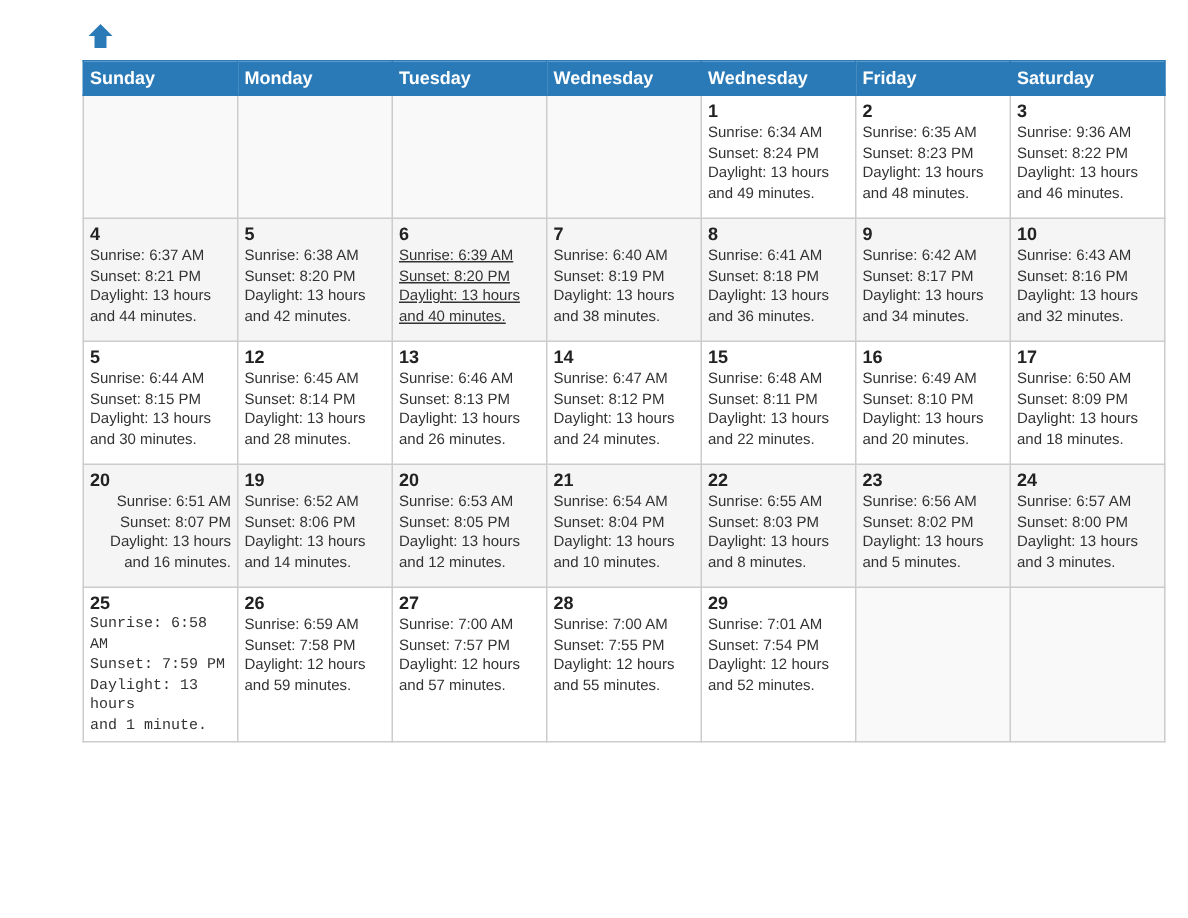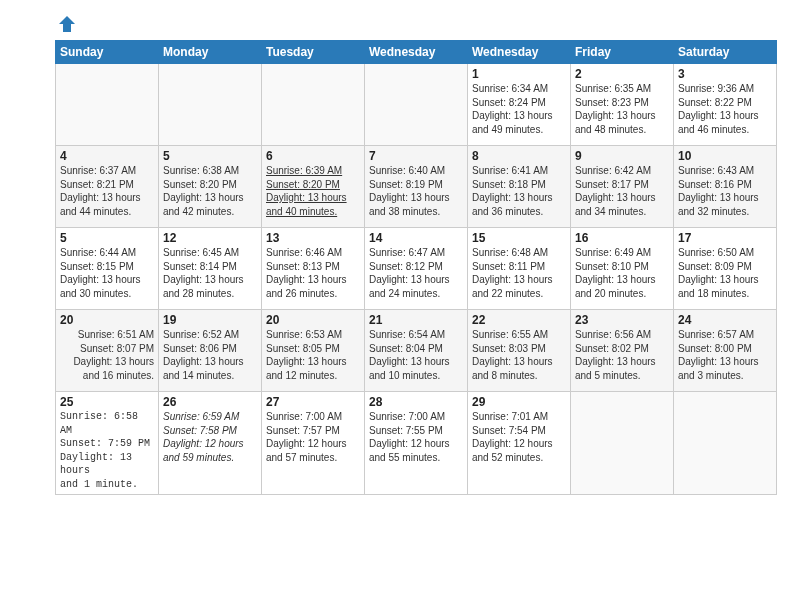--- a/index.html
+++ b/index.html
@@ -320,21 +320,21 @@
         <tr>
           <td>
             <span class="day-num">25</span>
             <div class="day-info" style="white-space: pre-line; font-family: Liberation Mono, monospace;">Sunrise: 6:58 AM
 Sunset: 7:59 PM
 Daylight: 13 hours
 and 1 minute.</div>
           </td>
           <td>
             <span class="day-num">26</span>
-            <div class="day-info" style="white-space: pre-line; font-style: italic;">Sunrise: 6:59 AM
+            <div class="day-info" style="white-space: pre-line;">Sunrise: 6:59 AM
 Sunset: 7:58 PM
 Daylight: 12 hours
 and 59 minutes.</div>
           </td>
           <td>
             <span class="day-num">27</span>
             <div class="day-info" style="white-space: pre-line;">Sunrise: 7:00 AM
 Sunset: 7:57 PM
 Daylight: 12 hours
 and 57 minutes.</div>

